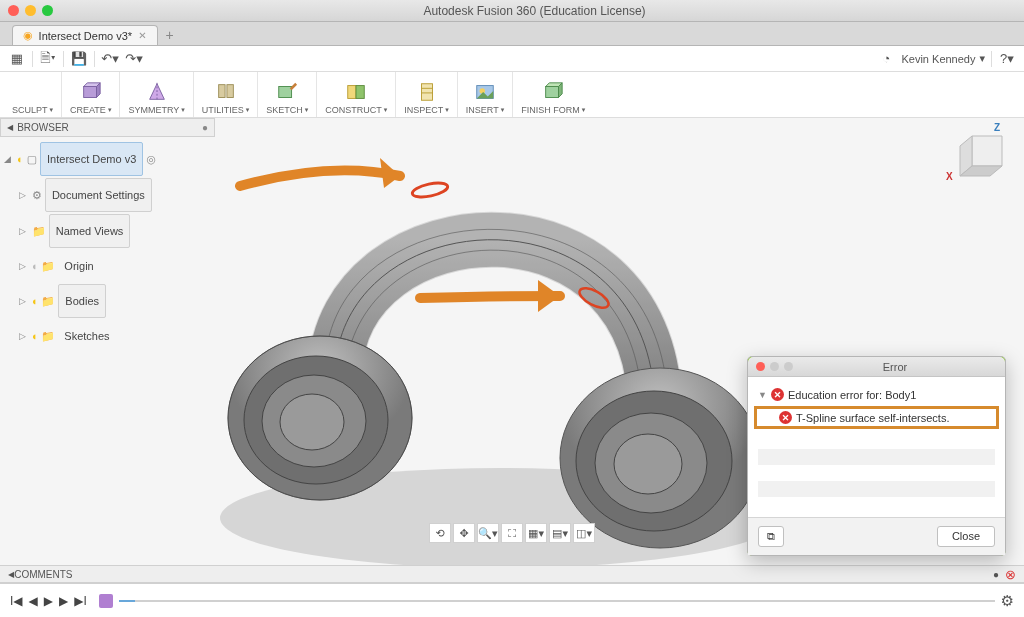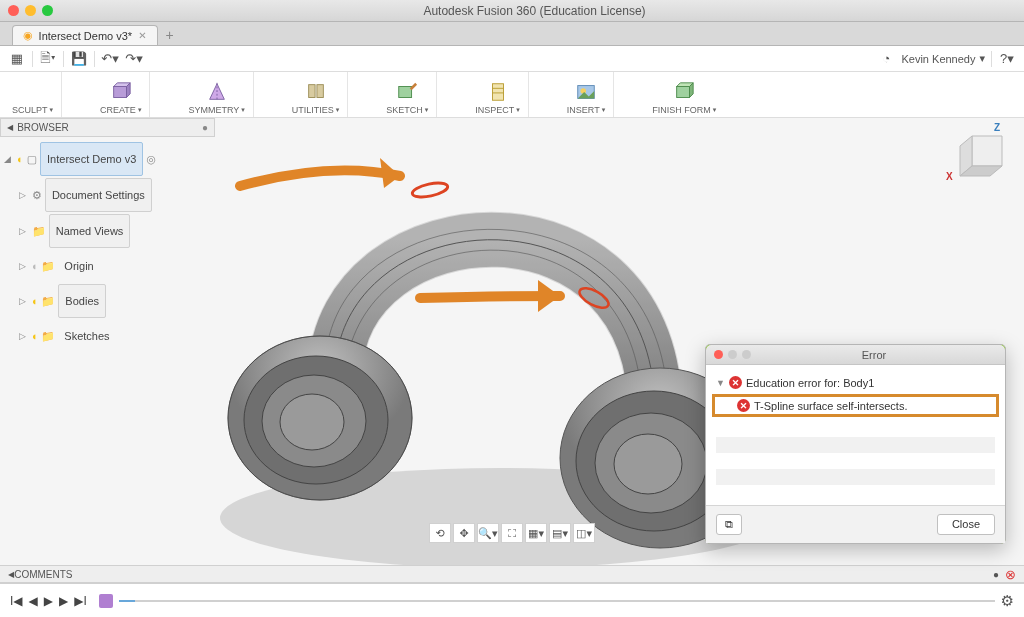--- a/index.html
+++ b/index.html
@@ -19,21 +19,21 @@
   .tabbar .plus { margin-left:8px; color:#888; font-size:14px; padding-bottom:2px;}
 
   
   .qat { height:26px; background:#fff; border-bottom:1px solid #ddd; display:flex; align-items:center; padding:0 8px; gap:6px;}
   .qat .ic { width:18px; height:18px; display:flex; align-items:center; justify-content:center; color:#555; font-size:13px;}
   .qat .sep { width:1px; height:16px; background:#ddd; }
   .qat .spacer { flex:1; }
   .qat .user { color:#555; font-size:11px; display:flex; align-items:flex-end; gap:4px;}
 
   
-  .ribbon { height:46px; background:#fff; border-bottom:1px solid #ddd; display:flex; align-items:stretch; padding:0 4px;gap:30px;}
+  .ribbon { height:46px; background:#fff; border-bottom:1px solid #ddd; display:flex; align-items:stretch; padding:0 4px;}
   .ribbon .grp { display:flex; flex-direction:column; align-items:center; justify-content:flex-end; padding:2px 8px; border-right:1px solid #e5e5e5; }
   .ribbon .grp.last { border-right:none; }
   .ribbon .grp .ico { height:26px; display:flex; align-items:center; justify-content:center; }
   .ribbon .grp .lbl { font-size:9px; color:#666; text-transform:uppercase; display:flex; align-items:center; gap:2px;}
   .ribbon .grp .lbl::after{content:"▾"; font-size:7px;}
   .ribbon .grp.sel { background:#cfe7fb; }
   .ribbon svg { width:22px; height:22px; }
 
   
   .workspace { position:absolute; top:118px; left:0; right:0; bottom:34px; background:#f5f5f5;}
@@ -68,21 +68,21 @@
   .viewtb .b { width:22px; height:20px; background:#fff; border:1px solid #d0d0d0; display:flex; align-items:center; justify-content:center; font-size:11px; color:#555;}
 
   
   .timeline { position:absolute; left:0; right:0; bottom:0; height:34px; background:#fff; border-top:1px solid #d0d0d0; display:flex; align-items:center; padding:0 10px; gap:6px;}
   .timeline .pb { font-size:12px; color:#444;}
   .timeline .mark { width:14px; height:14px; background:#b07fd1; border-radius:2px; margin-left:6px;}
   .timeline .track { flex:1; height:2px; background:linear-gradient(to right,#68a7da 0,#68a7da 16px,#d0d0d0 16px);}
   .timeline .gear { margin-left:auto; color:#555; font-size:15px;}
 
   
-  .dialog { position:absolute; right:18px; top:344px; width:301px; background:#84cc16; border:1px solid #b5b5b5; box-shadow:0 6px 20px rgba(0,0,0,0.25); border-radius:5px; }
+  .dialog { position:absolute; right:18px; top:356px; width:259px; background:#84cc16; border:1px solid #b5b5b5; box-shadow:0 6px 20px rgba(0,0,0,0.25); border-radius:5px; }
   .dialog .dtb { height:20px; background:linear-gradient(#eaeaea,#d8d8d8); border-bottom:1px solid #c5c5c5; display:flex; align-items:center; padding:0 8px; border-radius:5px 5px 0 0;}
   .dialog .dtb .title { flex:1; text-align:center; font-size:11px; color:#555;}
   .dialog .body { padding:8px 10px 4px; background:#fff;}
   .dialog .row { display:flex; align-items:center; gap:4px; font-size:11px; padding:3px 0;}
   .dialog .row .erric { color:#fff; background:#d33; width:13px; height:13px; border-radius:50%; display:flex; align-items:center; justify-content:center; font-size:9px; font-weight:bold;}
   .dialog .highlight { border:3px solid #d68a2d; padding:2px 6px; margin:2px -4px;}
   .dialog .stripes { background:repeating-linear-gradient(#fff,#fff 16px,#f1f1f1 16px,#f1f1f1 32px); height:80px; margin-top:4px;}
   .dialog .dft { background:#f2f2f2; padding:8px 10px; display:flex; border-top:1px solid #d5d5d5;}
   .dialog .dft .dbtn { background:#fff; border:1px solid #c0c0c0; border-radius:3px; padding:3px 14px; font-size:11px;}
   .dialog .dft .copy { padding:3px 8px; margin-right:auto;}
@@ -165,20 +165,29 @@
         <svg viewBox="0 0 24 24">
           <rect x="3" y="6" width="14" height="12" fill="#9fd19f" stroke="#4a8a4a"></rect>
           <path d="M15 8 L21 2 L23 4 L17 10" fill="#c77f3a"></path>
         </svg>
       </div>
     <div class="lbl">SKETCH</div>
   </div>
   <div class="grp">
     <div class="ico">
         <svg viewBox="0 0 24 24">
+          <rect x="3" y="5" width="9" height="14" fill="#f1d87a" stroke="#b89b2f"></rect>
+          <rect x="12" y="5" width="9" height="14" fill="#8fc36b" stroke="#5a8a3a"></rect>
+        </svg>
+      </div>
+    <div class="lbl">CONSTRUCT</div>
+  </div>
+  <div class="grp">
+    <div class="ico">
+        <svg viewBox="0 0 24 24">
           <rect x="6" y="3" width="12" height="18" fill="#f1e4b0" stroke="#b89b2f"></rect>
           <line x1="6" y1="8" x2="18" y2="8" stroke="#b89b2f"></line>
           <line x1="6" y1="13" x2="18" y2="13" stroke="#b89b2f"></line>
         </svg>
       </div>
     <div class="lbl">INSPECT</div>
   </div>
   <div class="grp">
     <div class="ico">
         <svg viewBox="0 0 24 24">

